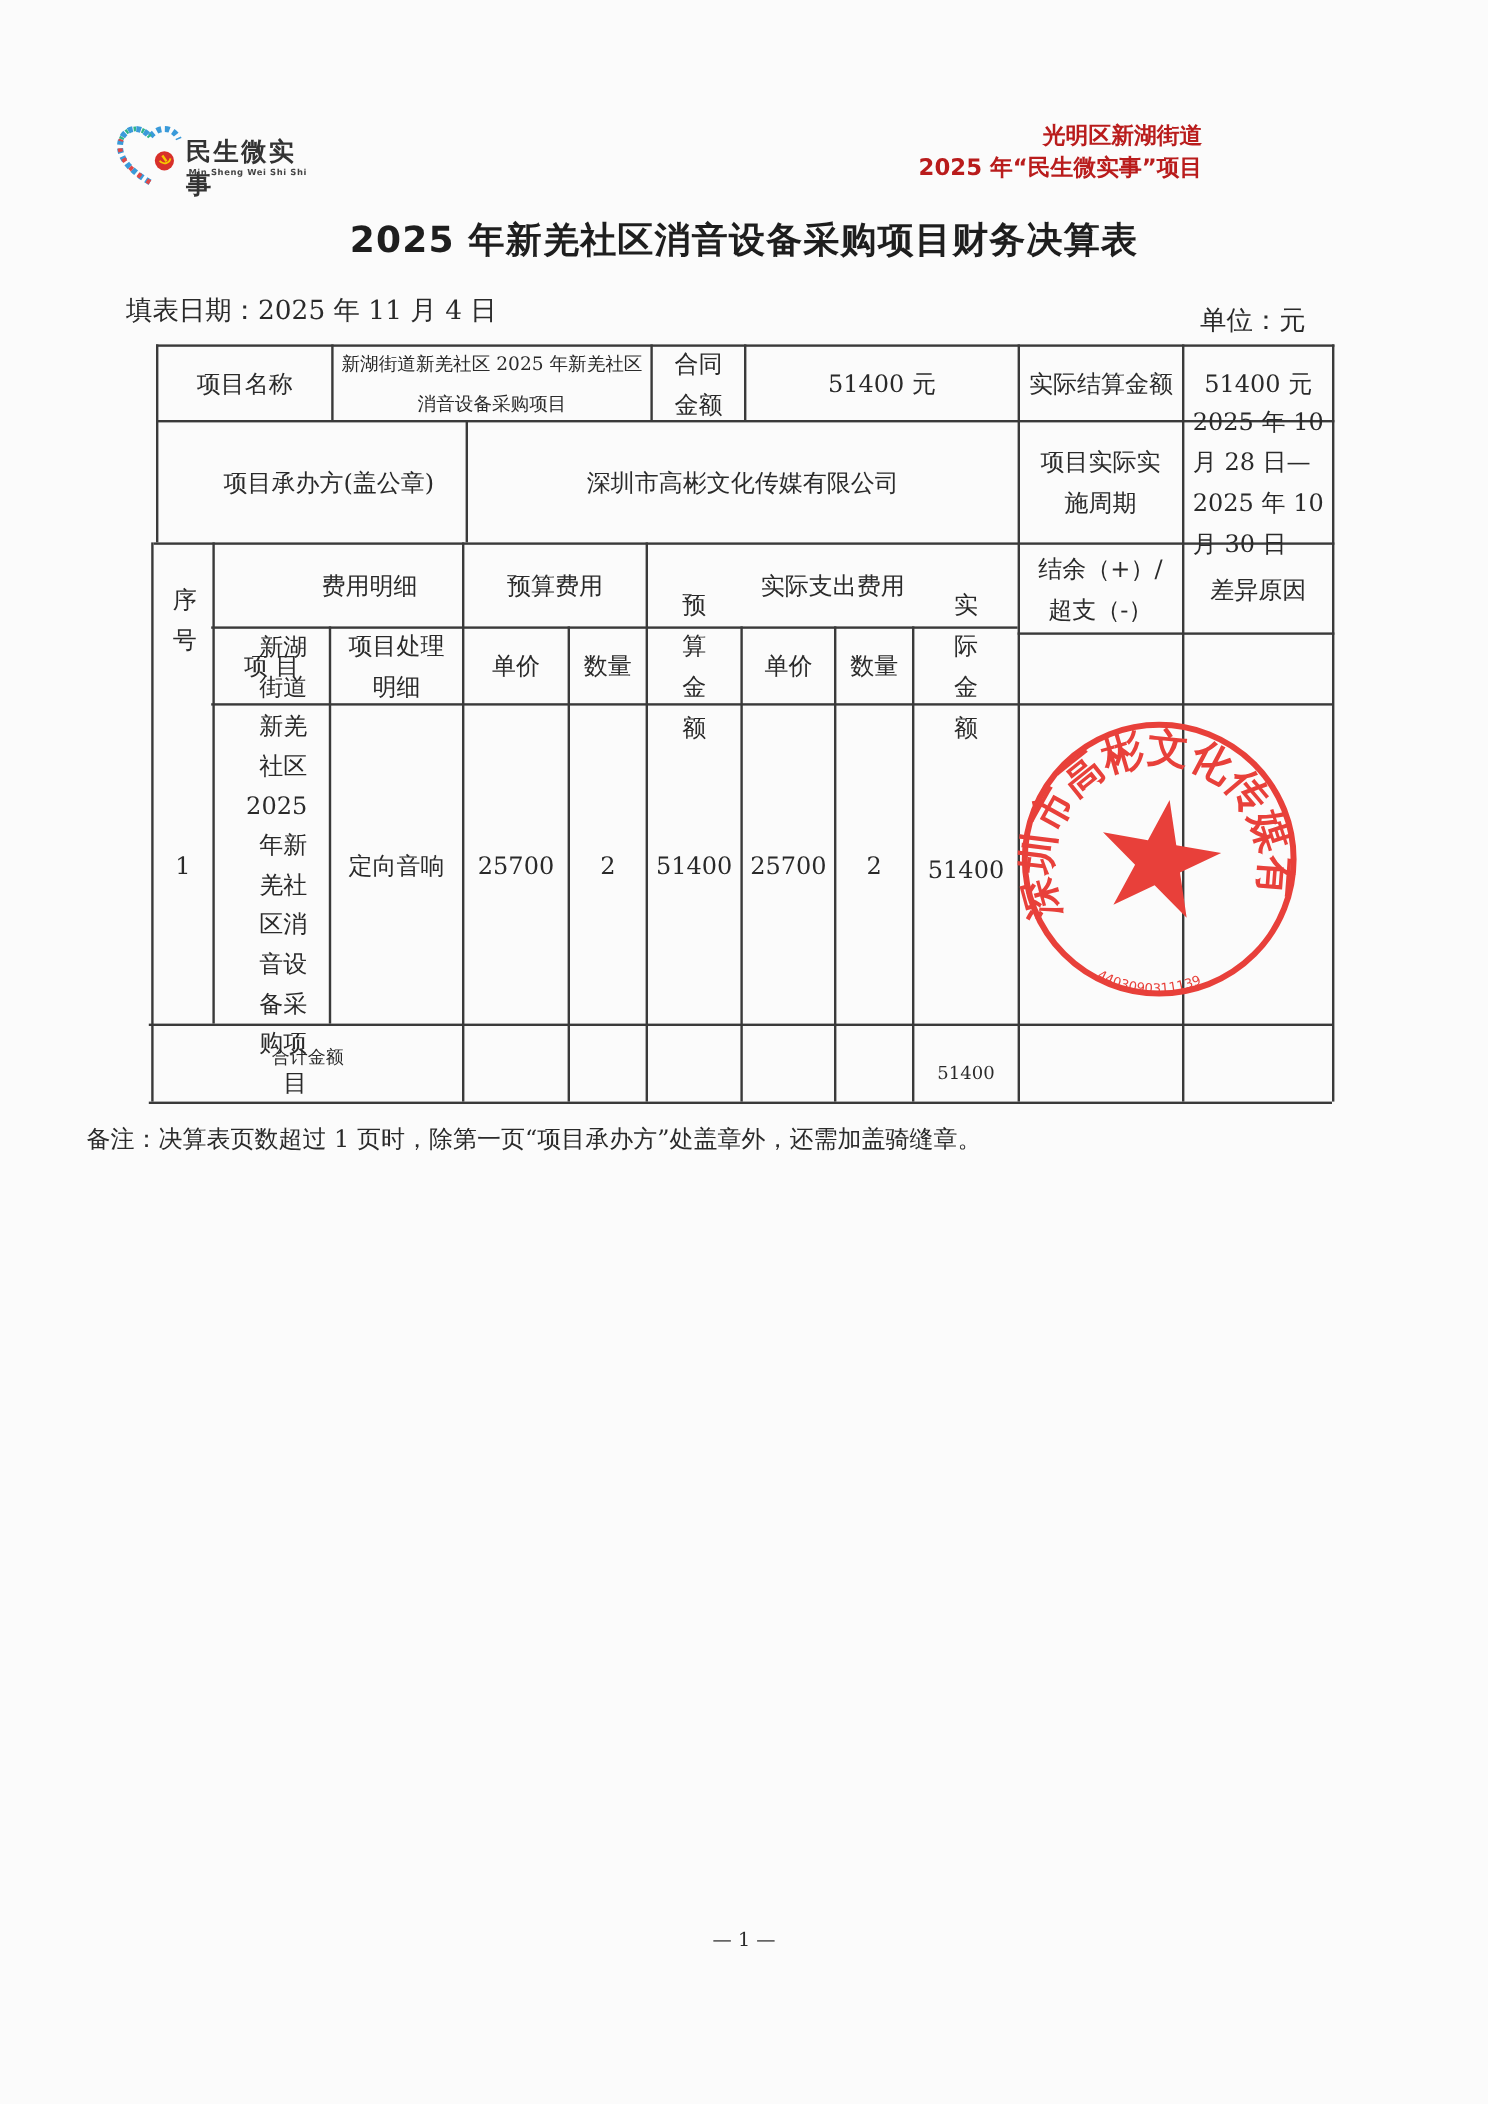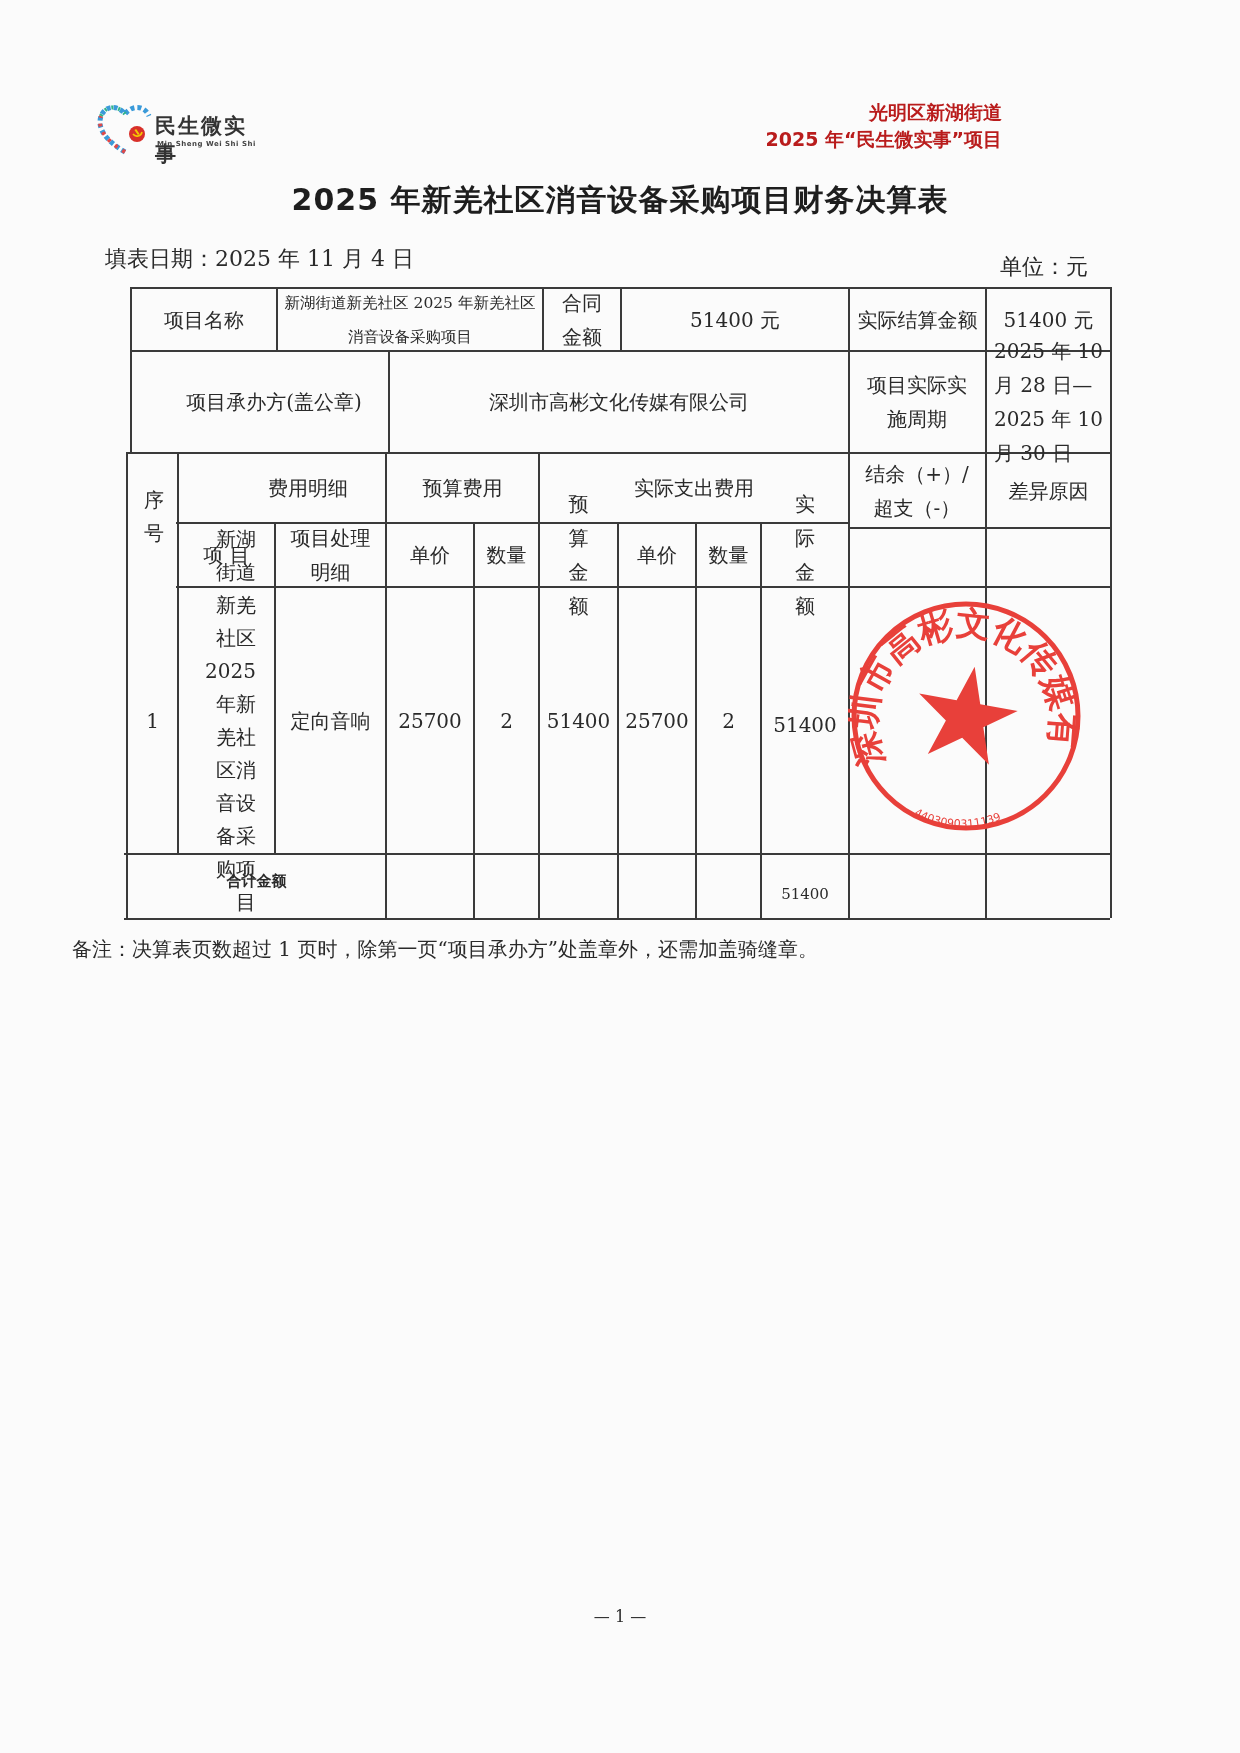--- a/index.html
+++ b/index.html
@@ -113,21 +113,21 @@
 <div class="cell" style="left:276px; top:588px; width:109px; height:265px;">定向音响</div>
 <div class="cell" style="left:387px; top:588px; width:86px; height:265px;">25700</div>
 <div class="cell" style="left:475px; top:588px; width:63px; height:265px;">2</div>
 <div class="cell" style="left:540px; top:588px; width:77px; height:265px;">51400</div>
 <div class="cell" style="left:619px; top:588px; width:76px; height:265px;">25700</div>
 <div class="cell" style="left:697px; top:588px; width:63px; height:265px;">2</div>
 <div class="cell" style="left:762px; top:592px; width:86px; height:265px;">51400</div>
 <div class="cell" style="left:850px; top:588px; width:135px; height:265px;"></div>
 <div class="cell" style="left:987px; top:588px; width:123px; height:265px;"></div>
 
-<div class="cell" style="left:128px; top:855px; width:257px; height:52px; font-size:15px;font-weight:bold;">合计金额</div>
+<div class="cell" style="left:128px; top:855px; width:257px; height:52px; font-size:15px;">合计金额</div>
 <div class="cell" style="left:762px; top:868px; width:86px; height:52px; font-size:15px;">51400</div>
 
 <svg class="abs stamp" viewBox="0 0 236 236">
   <defs>
     <path id="sealArc" d="M 40 170 A 88 88 0 1 1 200 150"></path>
     <path id="codeArc" d="M 58 212 A 100 100 0 0 0 214 120"></path>
   </defs>
   <circle cx="118" cy="118" r="112" fill="none" stroke="#e8403a" stroke-width="5"></circle>
   <text fill="#e8403a" font-size="34" font-family="DejaVu Sans, sans-serif" font-weight="bold">
     <textPath href="#sealArc" startOffset="2%">深圳市高彬文化传媒有限公司</textPath>

